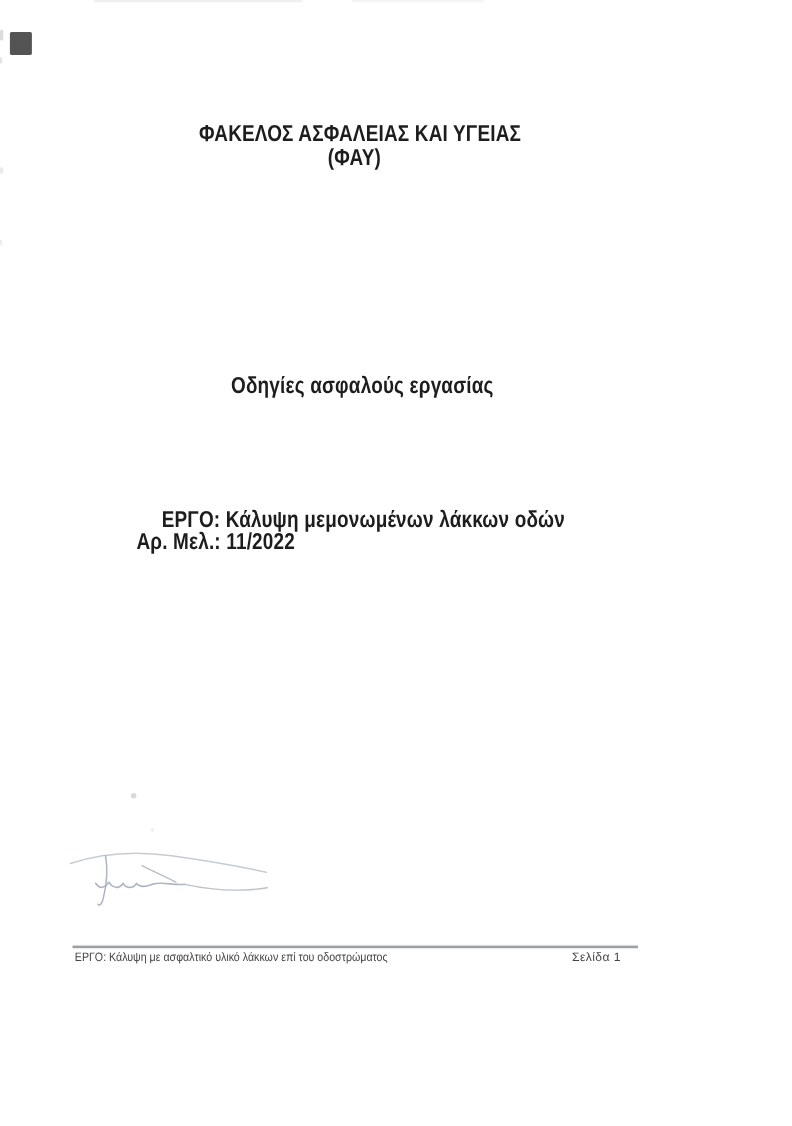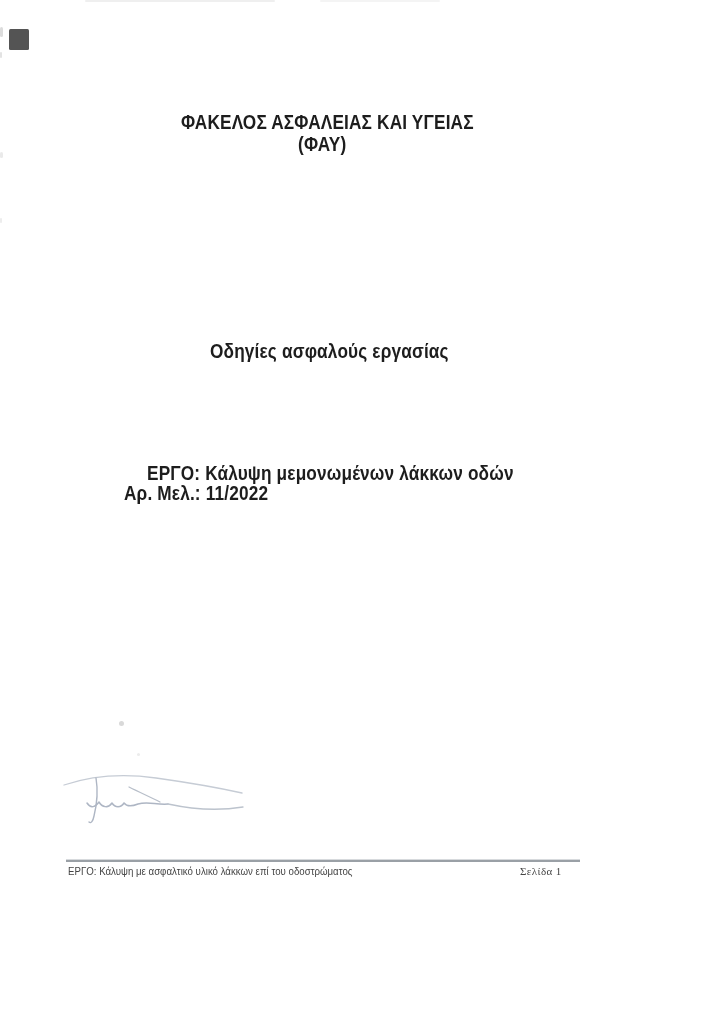--- a/index.html
+++ b/index.html
@@ -62,21 +62,20 @@
     white-space: nowrap;
     transform: scaleX(0.88);
     transform-origin: left center;
   }
   .footer-right {
     left: 520px; top: 865px;
     font-size: 11px; line-height: 13px;
     color: #454545;
     letter-spacing: 0.4px;
     white-space: nowrap;
-    font-family: Liberation Serif, serif;
   }
 </style>
 </head>
 <body>
 
 <div class="page">
 
   <div class="abs scan-square"></div>
   <div class="abs top-streak" style="left:85px; top:0; width:190px; height:2px;"></div>
   <div class="abs top-streak" style="left:320px; top:0; width:120px; height:2px; opacity:.7;"></div>

